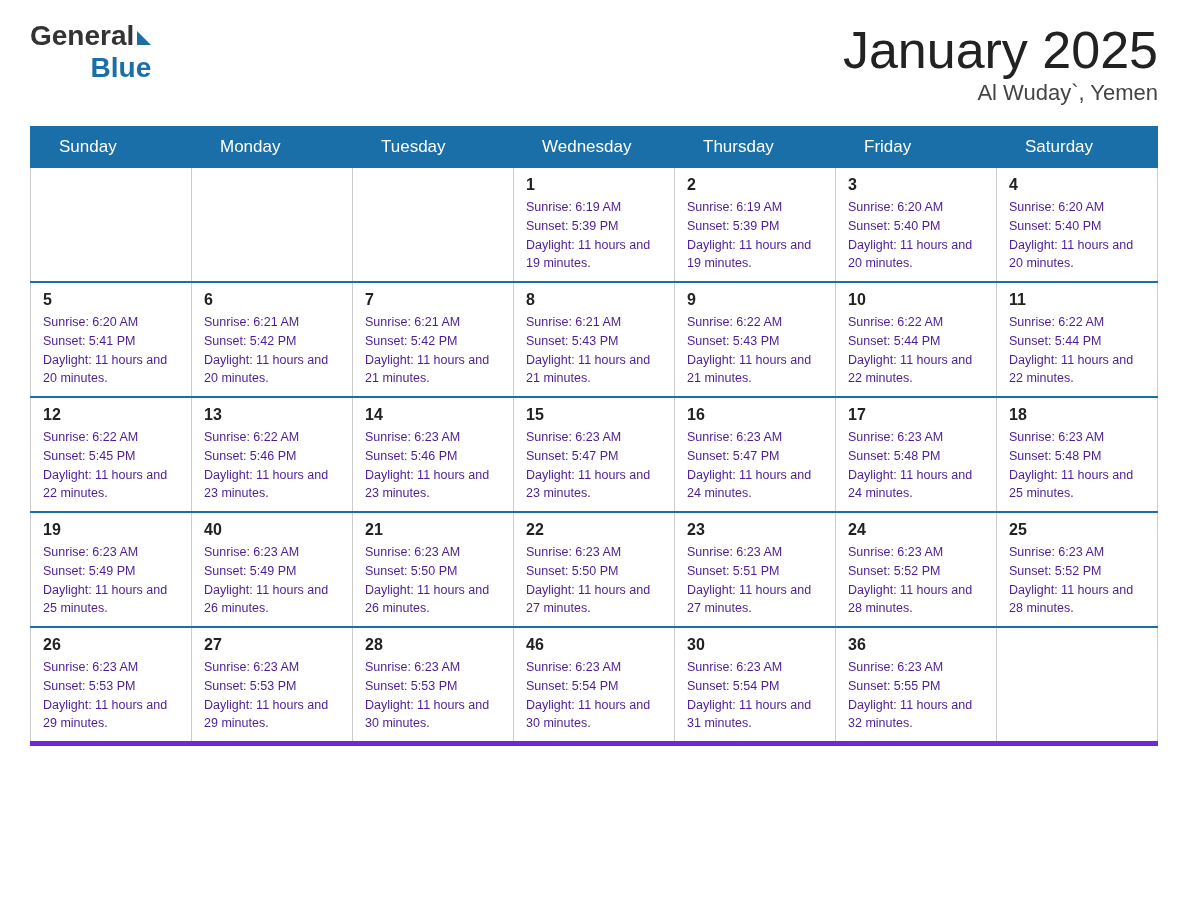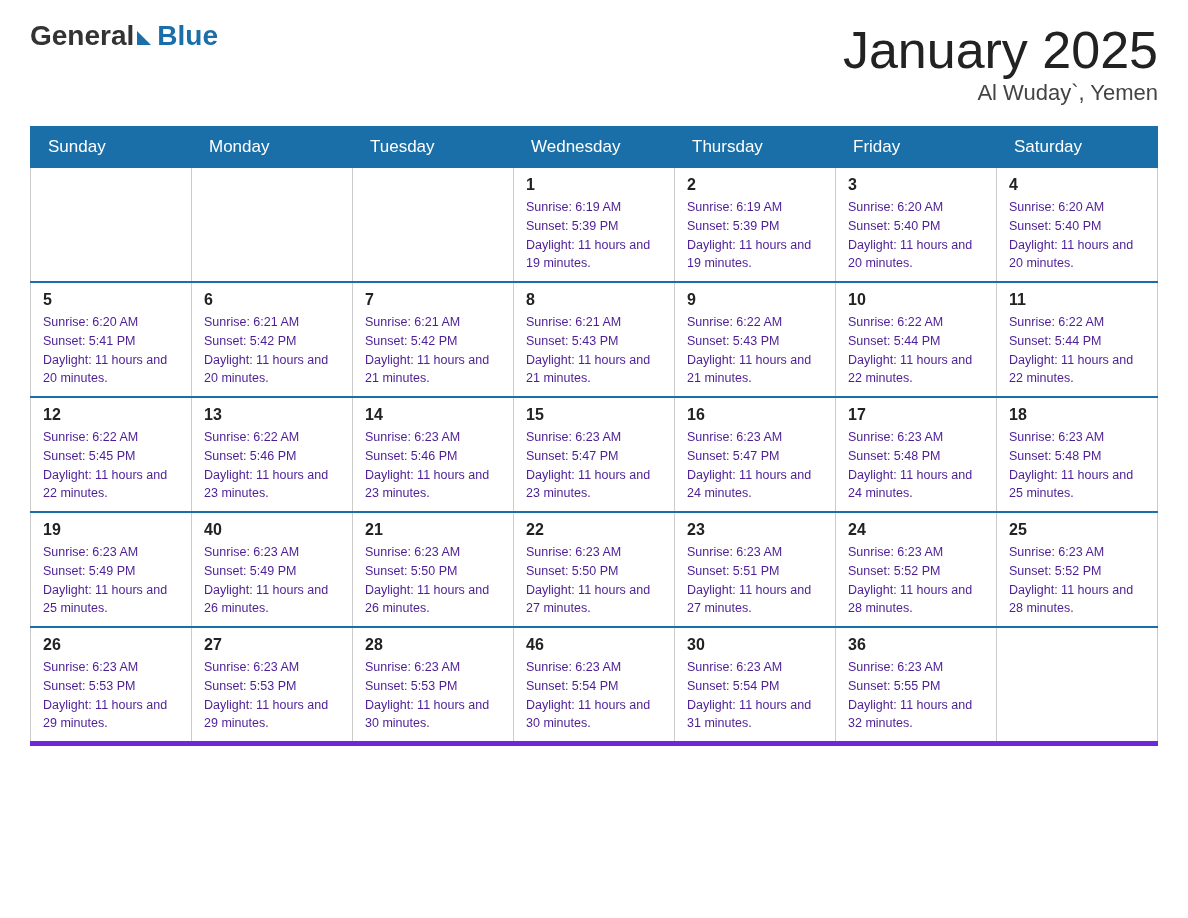--- a/index.html
+++ b/index.html
@@ -11,21 +11,21 @@
       padding: 20px 30px;
     }
     .header {
       display: flex;
       justify-content: space-between;
       align-items: flex-start;
       margin-bottom: 20px;
     }
     .logo {
       display: flex;
-      flex-direction: row;
+      flex-direction: column;
       align-items: flex-end;
     }
     .logo-top {
       display: flex;
       align-items: center;
     }
     .logo-general {
       font-size: 28px;
       font-weight: bold;
       color: #333;
@@ -61,21 +61,21 @@
       width: 100%;
       border-collapse: collapse;
     }
     thead tr {
       background-color: #1a6fa8;
     }
     thead th {
       color: #fff;
       font-size: 17px;
       font-weight: normal;
-      padding: 10px 17px;
+      padding: 10px 28px;
       text-align: left;
       border: 1px solid #1a6fa8;
     }
     tbody tr {
       border-bottom: 2px solid #1a6fa8;
     }
     tbody td {
       vertical-align: top;
       padding: 8px 12px;
       border-right: 1px solid #ccc;

